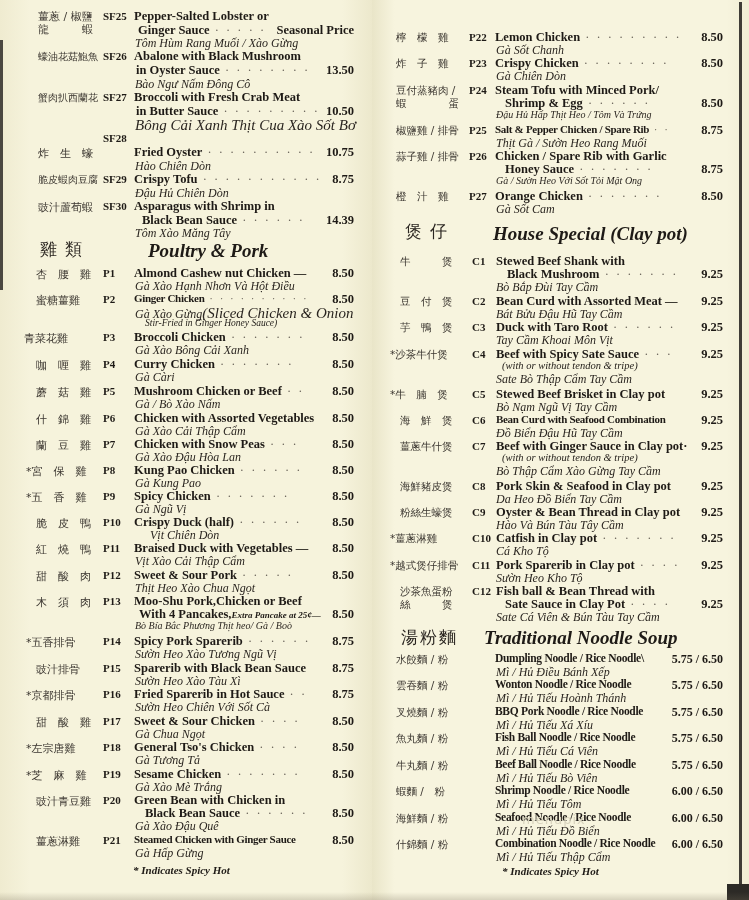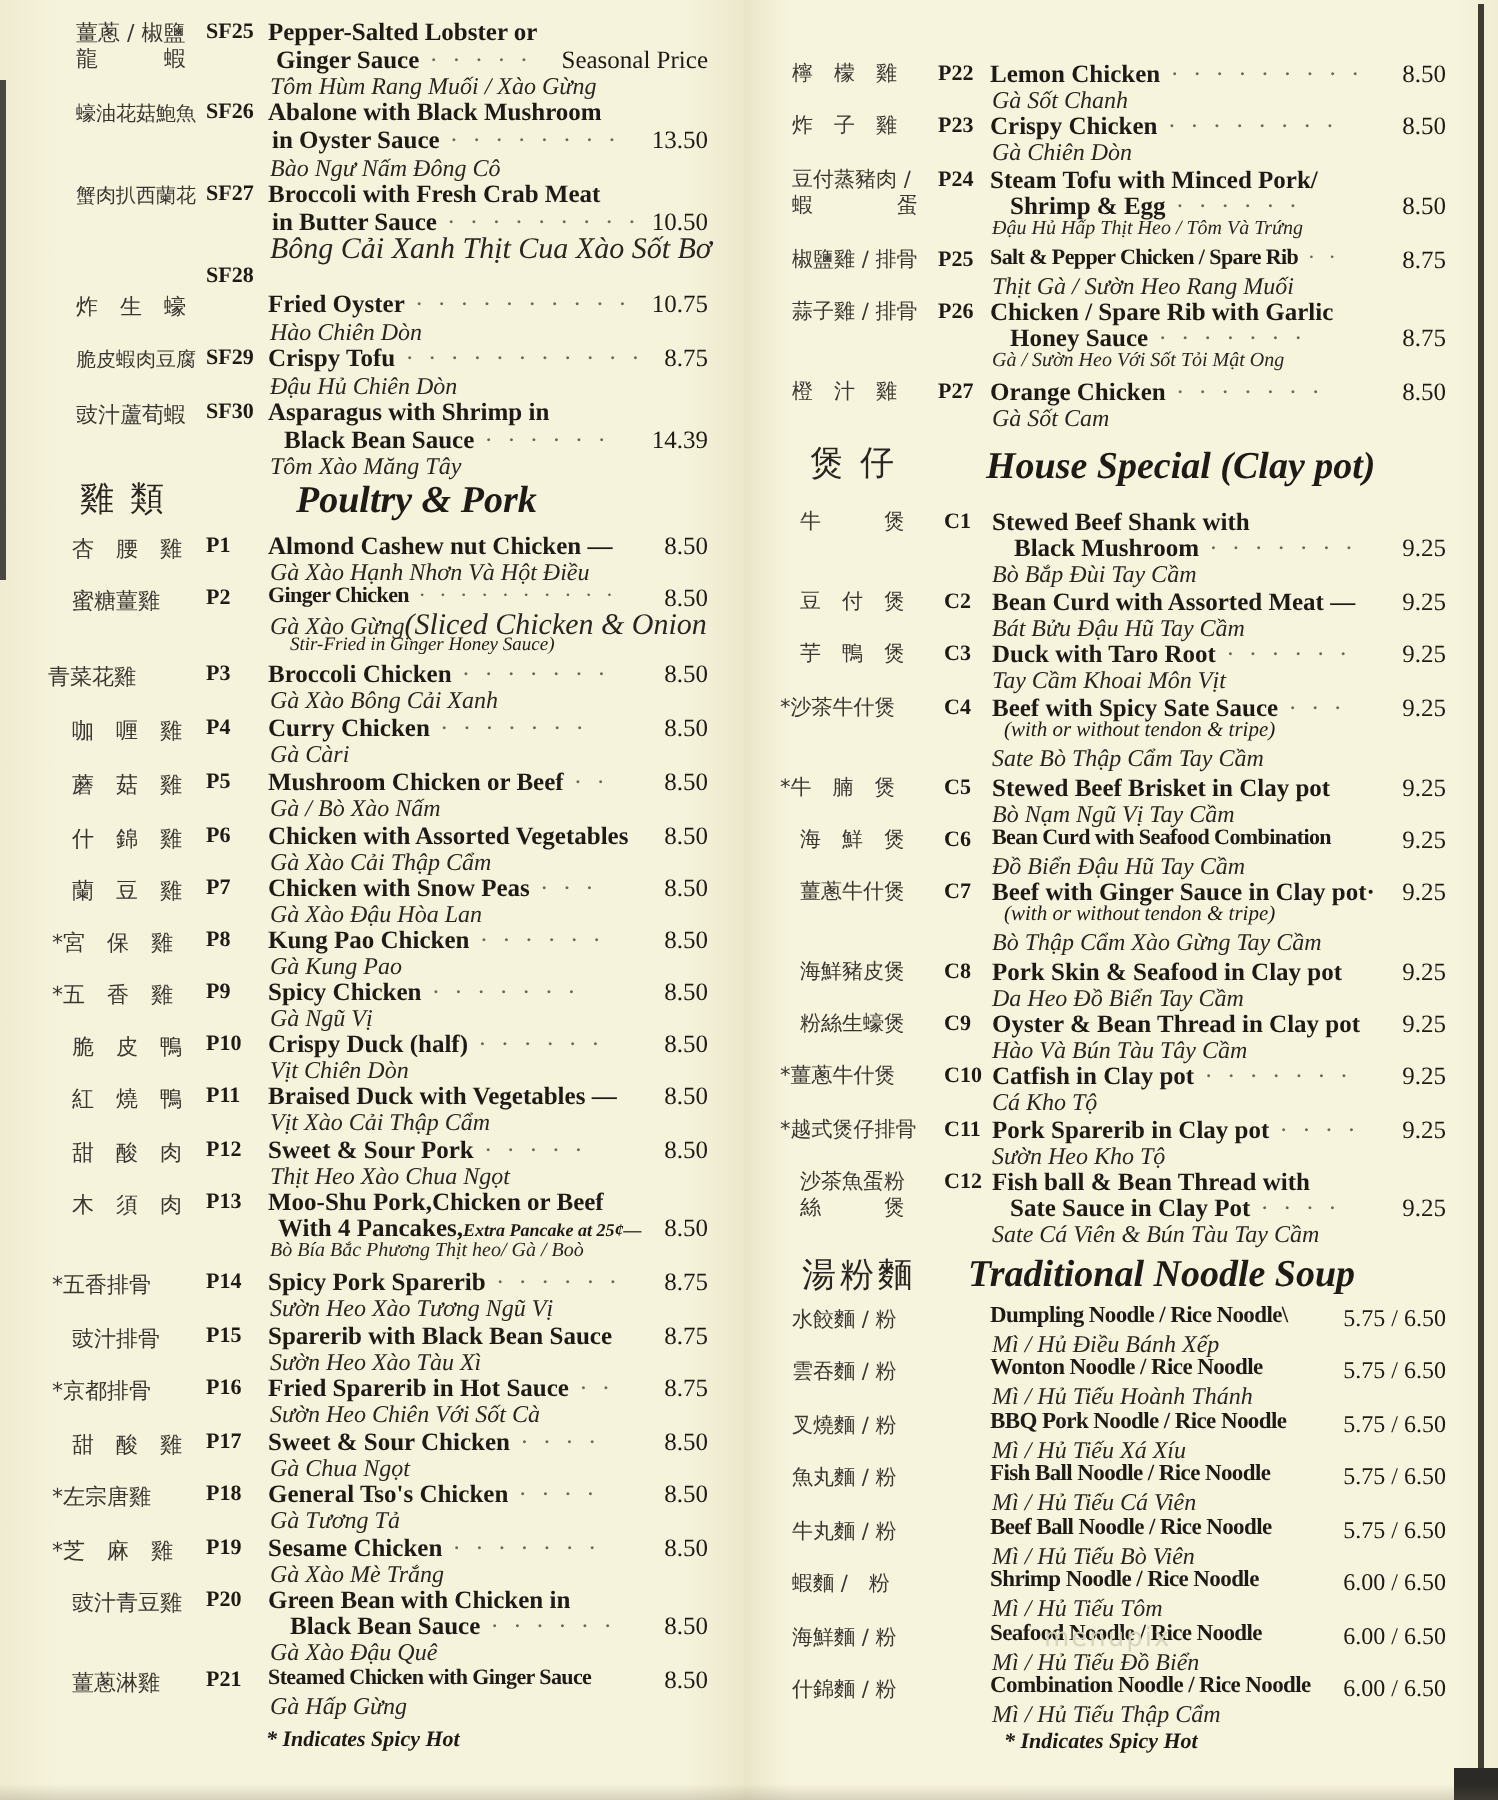--- a/index.html
+++ b/index.html
@@ -14,21 +14,21 @@
   .page.right { left:372px; width:377px; background:linear-gradient(90deg,#e9e5c8 0%,#f7f4de 6%,#f7f4de 94%,#f1edd4 100%); }
   .left-edge-strip { position:absolute; left:0; top:40px; width:3px; height:250px; background:#4a4740; }
   .right-border { position:absolute; left:367px; top:2px; width:3px; height:888px; background:#3f3c36; }
   .right-bottom { position:absolute; left:355px; top:884px; width:22px; height:16px; background:#2c2a26; }
   .bottom-shade { position:absolute; left:0; bottom:0; width:100%; height:8px; background:linear-gradient(180deg,rgba(0,0,0,0),rgba(120,110,90,0.25)); }
   .zh { position:absolute; font-family:"DejaVu Sans", sans-serif; font-size:11px; color:#3b3630; letter-spacing:0; white-space:pre; }
   .code { position:absolute; font-weight:bold; font-size:11px; white-space:nowrap; }
   .en { position:absolute; font-weight:bold; font-size:12.5px; white-space:nowrap; }
   .en.cond { font-size:11px; letter-spacing:-0.3px; }
   .dots { color:#6c665c; font-weight:normal; letter-spacing:2px; }
-  .price { position:absolute; font-weight:normal; font-size:12.5px; text-align:center; white-space:nowrap; }
+  .price { position:absolute; font-weight:bold; font-size:12.5px; text-align:center; white-space:nowrap; }
   .vi { position:absolute; font-style:italic; font-size:12px; white-space:nowrap; color:#2a2520; }
   .vi.small { font-size:10px; }
   .note { position:absolute; font-style:italic; font-size:10px; white-space:nowrap; }
 
   .section-head { position:absolute; }
   .section-zh { position:absolute; font-family:"DejaVu Sans", sans-serif; font-size:17px; color:#2a2520; letter-spacing:8px; white-space:nowrap; }
   .section-en { position:absolute; font-weight:bold; font-style:italic; font-size:19px; white-space:nowrap; }
   .footnote { position:absolute; font-weight:bold; font-style:italic; font-size:11px; white-space:nowrap; }
   .watermark { position:absolute; font-family:"DejaVu Sans", sans-serif; font-size:13px; color:#d8d3bd; letter-spacing:1px; }
 </style>
@@ -159,21 +159,21 @@
         <span class="code" style="left:103px;top:490px;">P9</span>
         <span class="en" style="left:134px;top:489px;"><span>Spicy Chicken</span><span class="dots"> · · · · · · ·</span></span>
         <span class="price" style="right:18px;top:489px;">8.50</span>
         <span class="vi" style="left:135px;top:502px;"><span>Gà Ngũ Vị</span></span>
       </div>
       <div>
         <span class="zh" style="left:36px;top:516px;">脆　皮　鴨</span>
         <span class="code" style="left:103px;top:516px;">P10</span>
         <span class="en" style="left:134px;top:515px;"><span>Crispy Duck (half)</span><span class="dots"> · · · · · ·</span></span>
         <span class="price" style="right:18px;top:515px;">8.50</span>
-        <span class="vi" style="left:135px;top:528px;"><span>Vịt Chiên Dòn</span></span>
+        <span class="vi" style="left:150px;top:528px;"><span>Vịt Chiên Dòn</span></span>
       </div>
       <div>
         <span class="zh" style="left:36px;top:542px;">紅　燒　鴨</span>
         <span class="code" style="left:103px;top:542px;">P11</span>
         <span class="en" style="left:134px;top:541px;"><span>Braised Duck with Vegetables —</span></span>
         <span class="price" style="right:18px;top:541px;">8.50</span>
         <span class="vi" style="left:135px;top:554px;"><span>Vịt Xào Cải Thập Cẩm</span></span>
       </div>
       <div>
         <span class="zh" style="left:36px;top:569px;">甜　酸　肉</span>
@@ -367,21 +367,21 @@
         <span class="vi" style="left:124px;top:492px;">Da Heo Đồ Biển Tay Cầm</span>
       </div>
       <div>
         <span class="zh" style="left:28px;top:506px;line-height:13px;font-size:10.5px;">粉絲生蠔煲</span>
         <span class="code" style="left:100px;top:506px;">C9</span>
         <span class="en" style="left:124px;top:505px;"><span>Oyster &amp; Bean Thread in Clay pot</span></span>
         <span class="price" style="right:26px;top:505px;">9.25</span>
         <span class="vi" style="left:124px;top:518px;">Hào Và Bún Tàu Tây Cầm</span>
       </div>
       <div>
-        <span class="zh" style="left:18px;top:532px;line-height:13px;font-size:10.5px;">*薑蔥牛什煲</span>
+        <span class="zh" style="left:18px;top:532px;line-height:13px;font-size:10.5px;">*薑蔥淋雞</span>
         <span class="code" style="left:100px;top:532px;">C10</span>
         <span class="en" style="left:124px;top:531px;"><span>Catfish in Clay pot</span><span class="dots"> · · · · · · ·</span></span>
         <span class="price" style="right:26px;top:531px;">9.25</span>
         <span class="vi" style="left:124px;top:544px;">Cá Kho Tộ</span>
       </div>
       <div>
         <span class="zh" style="left:18px;top:559px;line-height:13px;font-size:10.5px;">*越式煲仔排骨</span>
         <span class="code" style="left:100px;top:559px;">C11</span>
         <span class="en" style="left:124px;top:558px;"><span>Pork Sparerib in Clay pot</span><span class="dots"> · · · ·</span></span>
         <span class="price" style="right:26px;top:558px;">9.25</span>

